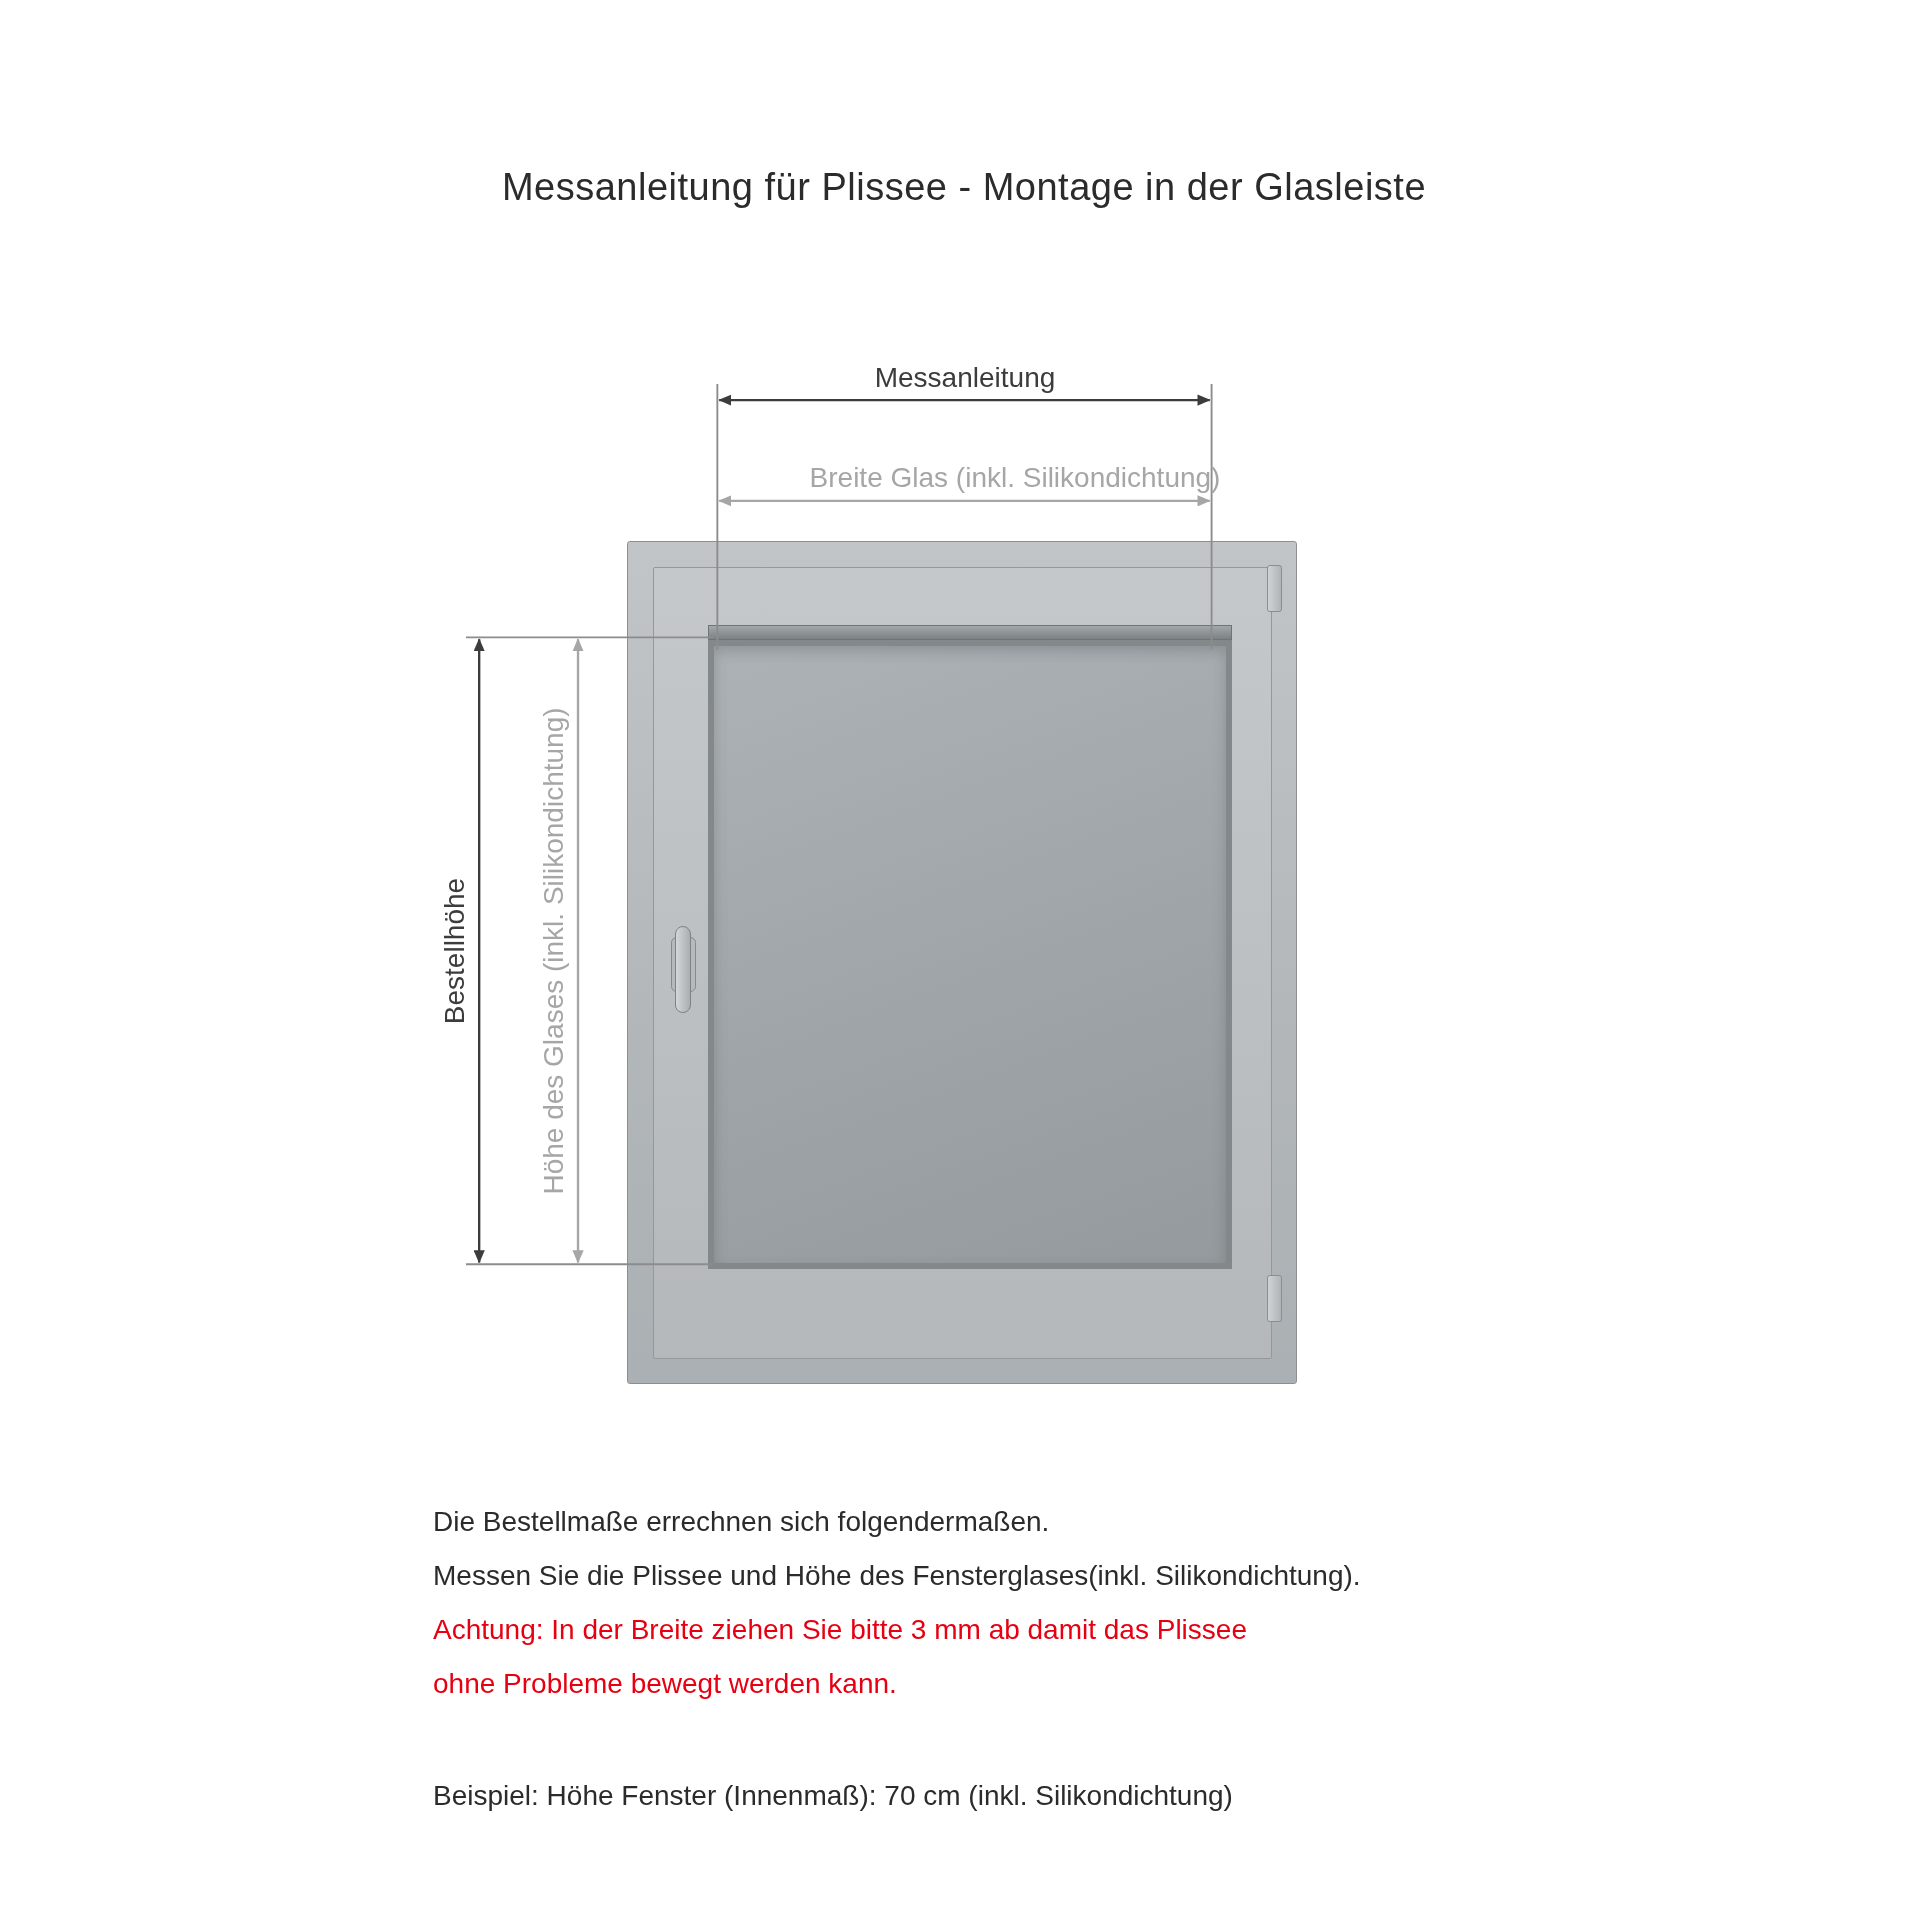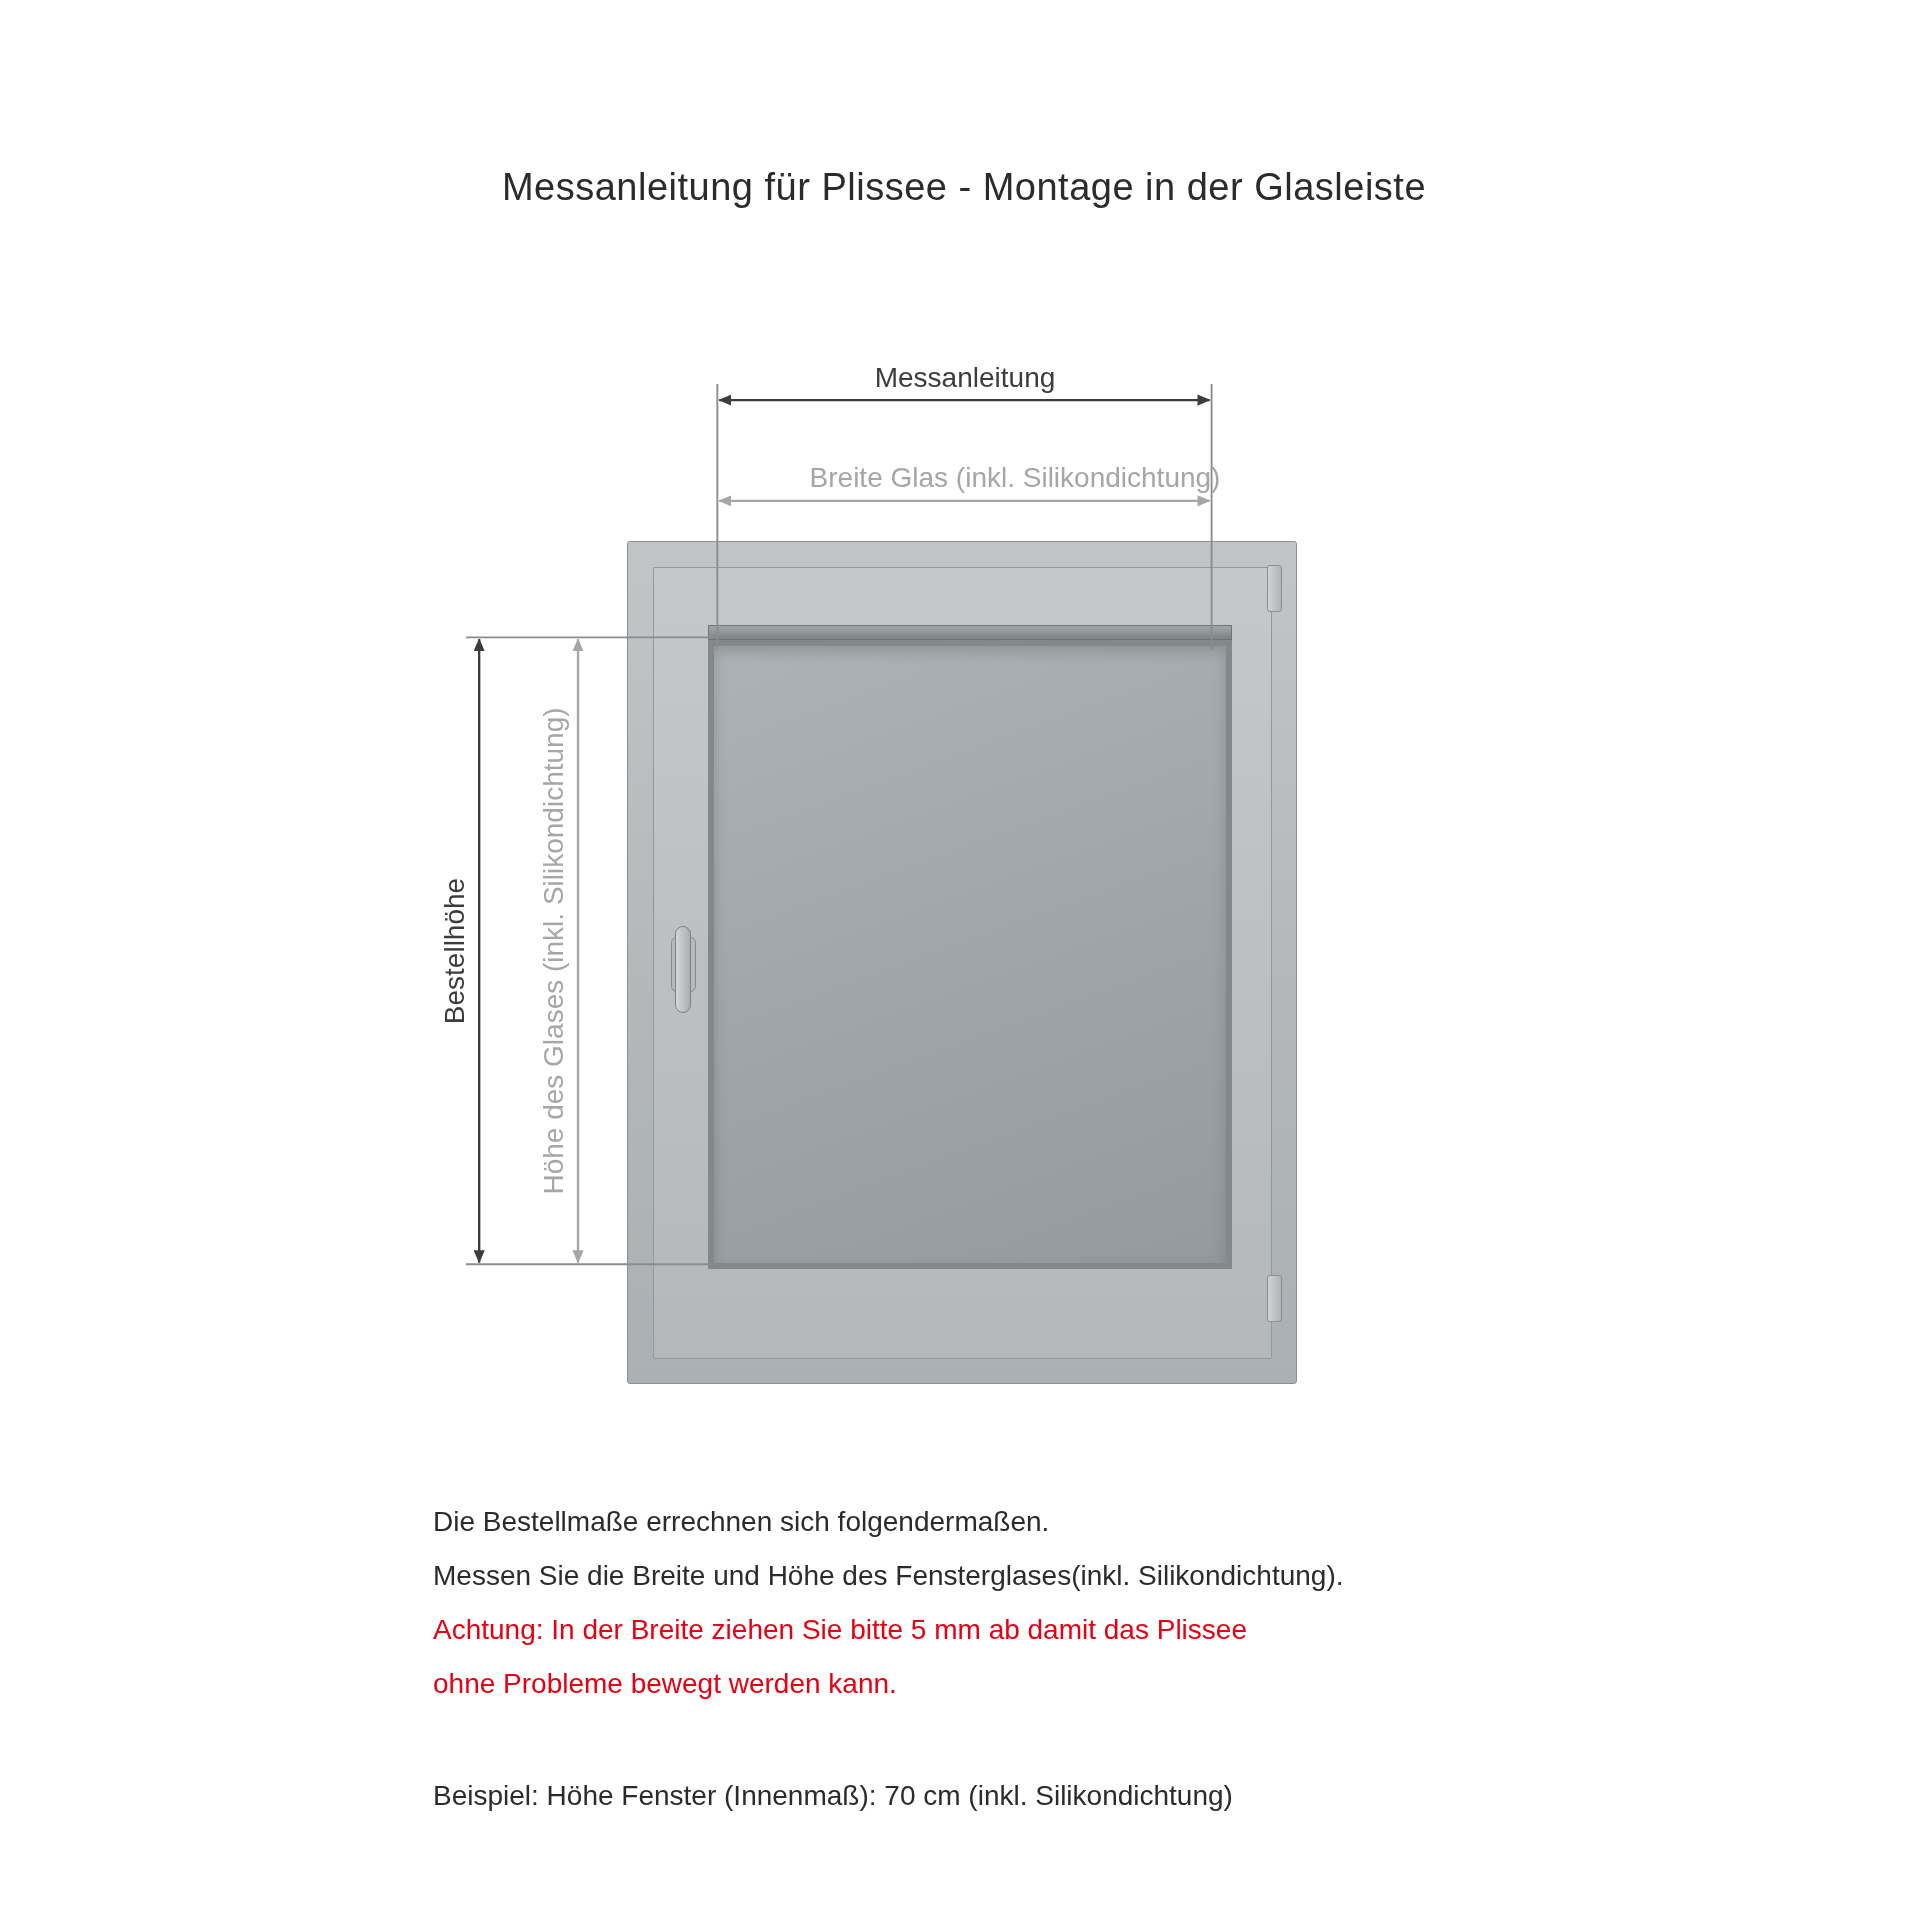--- a/index.html
+++ b/index.html
@@ -176,22 +176,22 @@
     <line x1="614" y1="679" x2="614" y2="1341" stroke="#a6a6a6" stroke-width="2.5" marker-start="url(#arrow-gray)" marker-end="url(#arrow-gray)"></line>
   </svg>
 
   <div class="dim-label dim-dark label-order-width">Messanleitung</div>
   <div class="dim-label dim-gray label-glass-width">Breite Glas (inkl. Silikondichtung)</div>
   <div class="dim-label dim-dark label-order-height">Bestellhöhe</div>
   <div class="dim-label dim-gray label-glass-height">Höhe des Glases (inkl. Silikondichtung)</div>
 
   <div class="text-block block-intro">
     <div class="line">Die Bestellmaße errechnen sich folgendermaßen.</div>
-    <div class="line">Messen Sie die Breite und Höhe des Fensterglases(inkl. Silikondichtung).</div>
-    <div class="line warning">Achtung: In der Breite ziehen Sie bitte 5 mm ab damit das Plissee</div>
+    <div class="line">Messen Sie die Plissee und Höhe des Fensterglases(inkl. Silikondichtung).</div>
+    <div class="line warning">Achtung: In der Breite ziehen Sie bitte 3 mm ab damit das Plissee</div>
     <div class="line warning">ohne Probleme bewegt werden kann.</div>
   </div>
 
   <div class="text-block block-example">
     <div class="line">Beispiel: Höhe Fenster (Innenmaß): 70 cm (inkl. Silikondichtung)</div>
   </div>
 
 </div>
 
 

